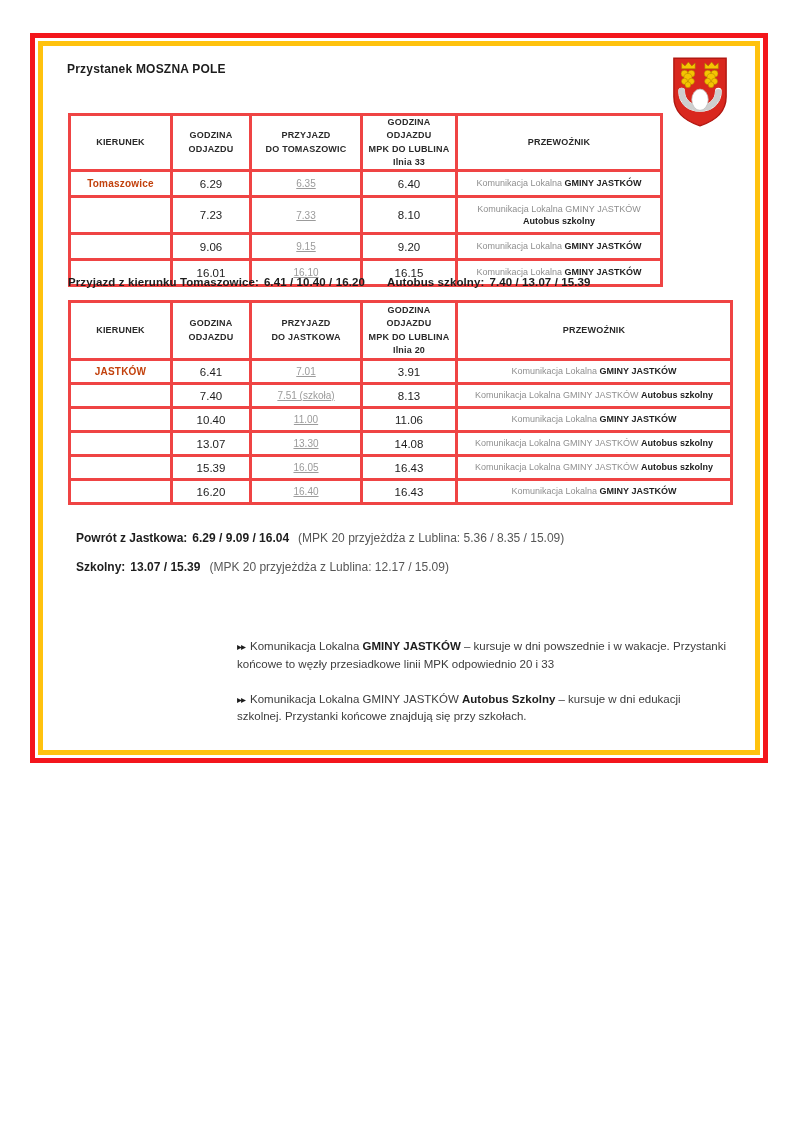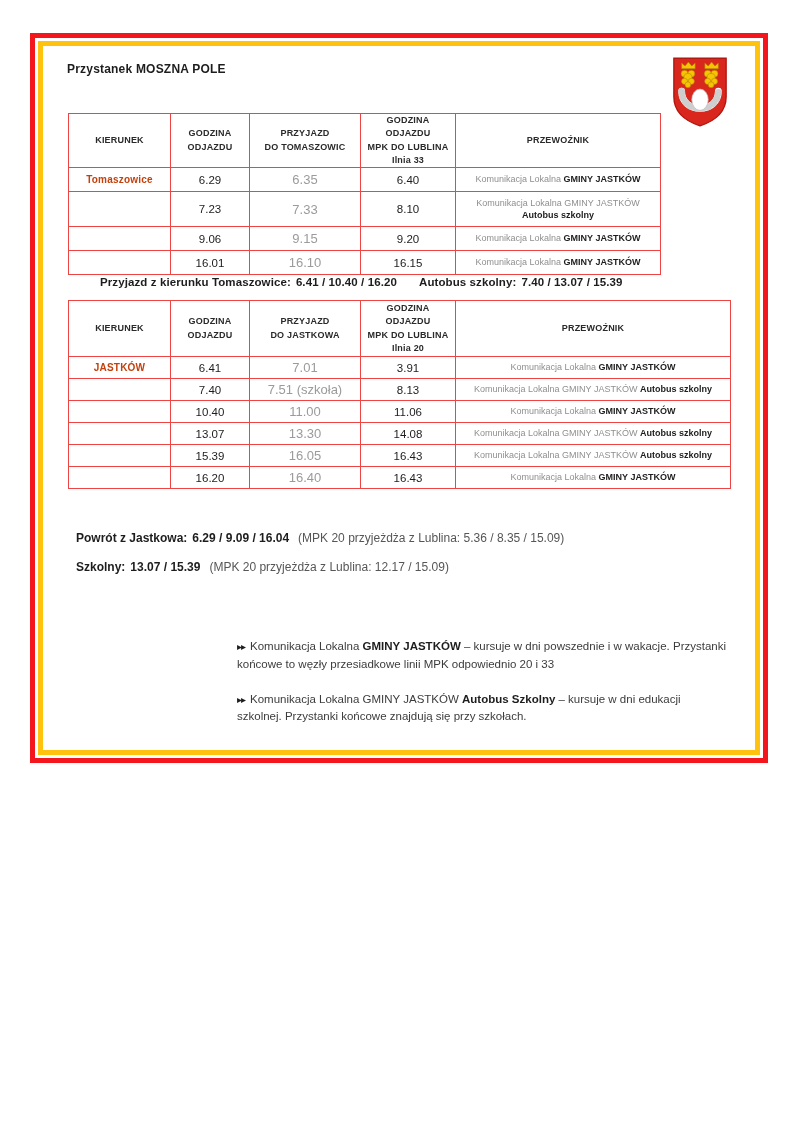--- a/index.html
+++ b/index.html
@@ -26,44 +26,44 @@
     color:#1d1d1d;white-space:nowrap;
   }
   .doc-title .t-pre{font-weight:600;}
   .doc-title .t-name{font-weight:800;}
 
   
   .herb{position:absolute;left:671px;top:56px;width:58px;height:72px;}
 
   
   table.tt{border-collapse:collapse;table-layout:fixed;background:#fff;position:absolute;}
-  table.tt th,table.tt td{border:1px solid #ef4444;padding:0 3px;text-align:center;vertical-align:middle;overflow:hidden;}
+  table.tt th,table.tt td{border:3px solid #ef4444;padding:0 3px;text-align:center;vertical-align:middle;overflow:hidden;}
   table.tt th{
     font-size:9px;font-weight:600;color:#2a2a2a;line-height:1.45;
     white-space:pre-line;letter-spacing:.2px;
   }
   #table1{left:68px;top:113px;width:592px;}
   #table2{left:68px;top:300px;width:662px;}
   #table1 th{height:53px;}
   #table2 th{height:55px;}
   #table1 td{height:23px;}
   #table2 td{height:21px;}
   #table1 tr.row-tall td{height:34px;}
   td.kier{font-size:10px;font-weight:700;color:#c2410c;letter-spacing:.2px;}
   td.time-b{font-size:11.5px;font-weight:400;color:#1d1d1d;}
-  td.time-g{font-size:13px;font-weight:400;color:#9b9b9b;}
+  td.time-g{font-size:10px;font-weight:400;color:#9b9b9b;text-decoration:underline;}
   td.carrier{font-size:9px;line-height:1.35;}
   td.carrier .cgray{color:#8f8f8f;font-weight:400;}
   td.carrier .cbold{color:#1d1d1d;font-weight:700;}
   td.carrier.stacked .cgray,td.carrier.stacked .cbold{display:block;}
 
   
   .between{
     position:absolute;left:68px;top:276px;font-size:11.5px;color:#1d1d1d;
-    white-space:nowrap;font-weight:700;letter-spacing:.1px;padding-left:32px;
+    white-space:nowrap;font-weight:700;letter-spacing:.1px;
   }
   .between .lbl{font-weight:700;}
   .between .tms{font-weight:700;margin-left:5px;}
   .between .lbl2{margin-left:22px;}
 
   
   .summary{position:absolute;left:76px;top:531px;font-size:12px;color:#1d1d1d;}
   .summary .sline{margin-bottom:15px;white-space:nowrap;}
   .summary .slbl{font-weight:700;}
   .summary .stimes{font-weight:700;margin-left:5px;}

